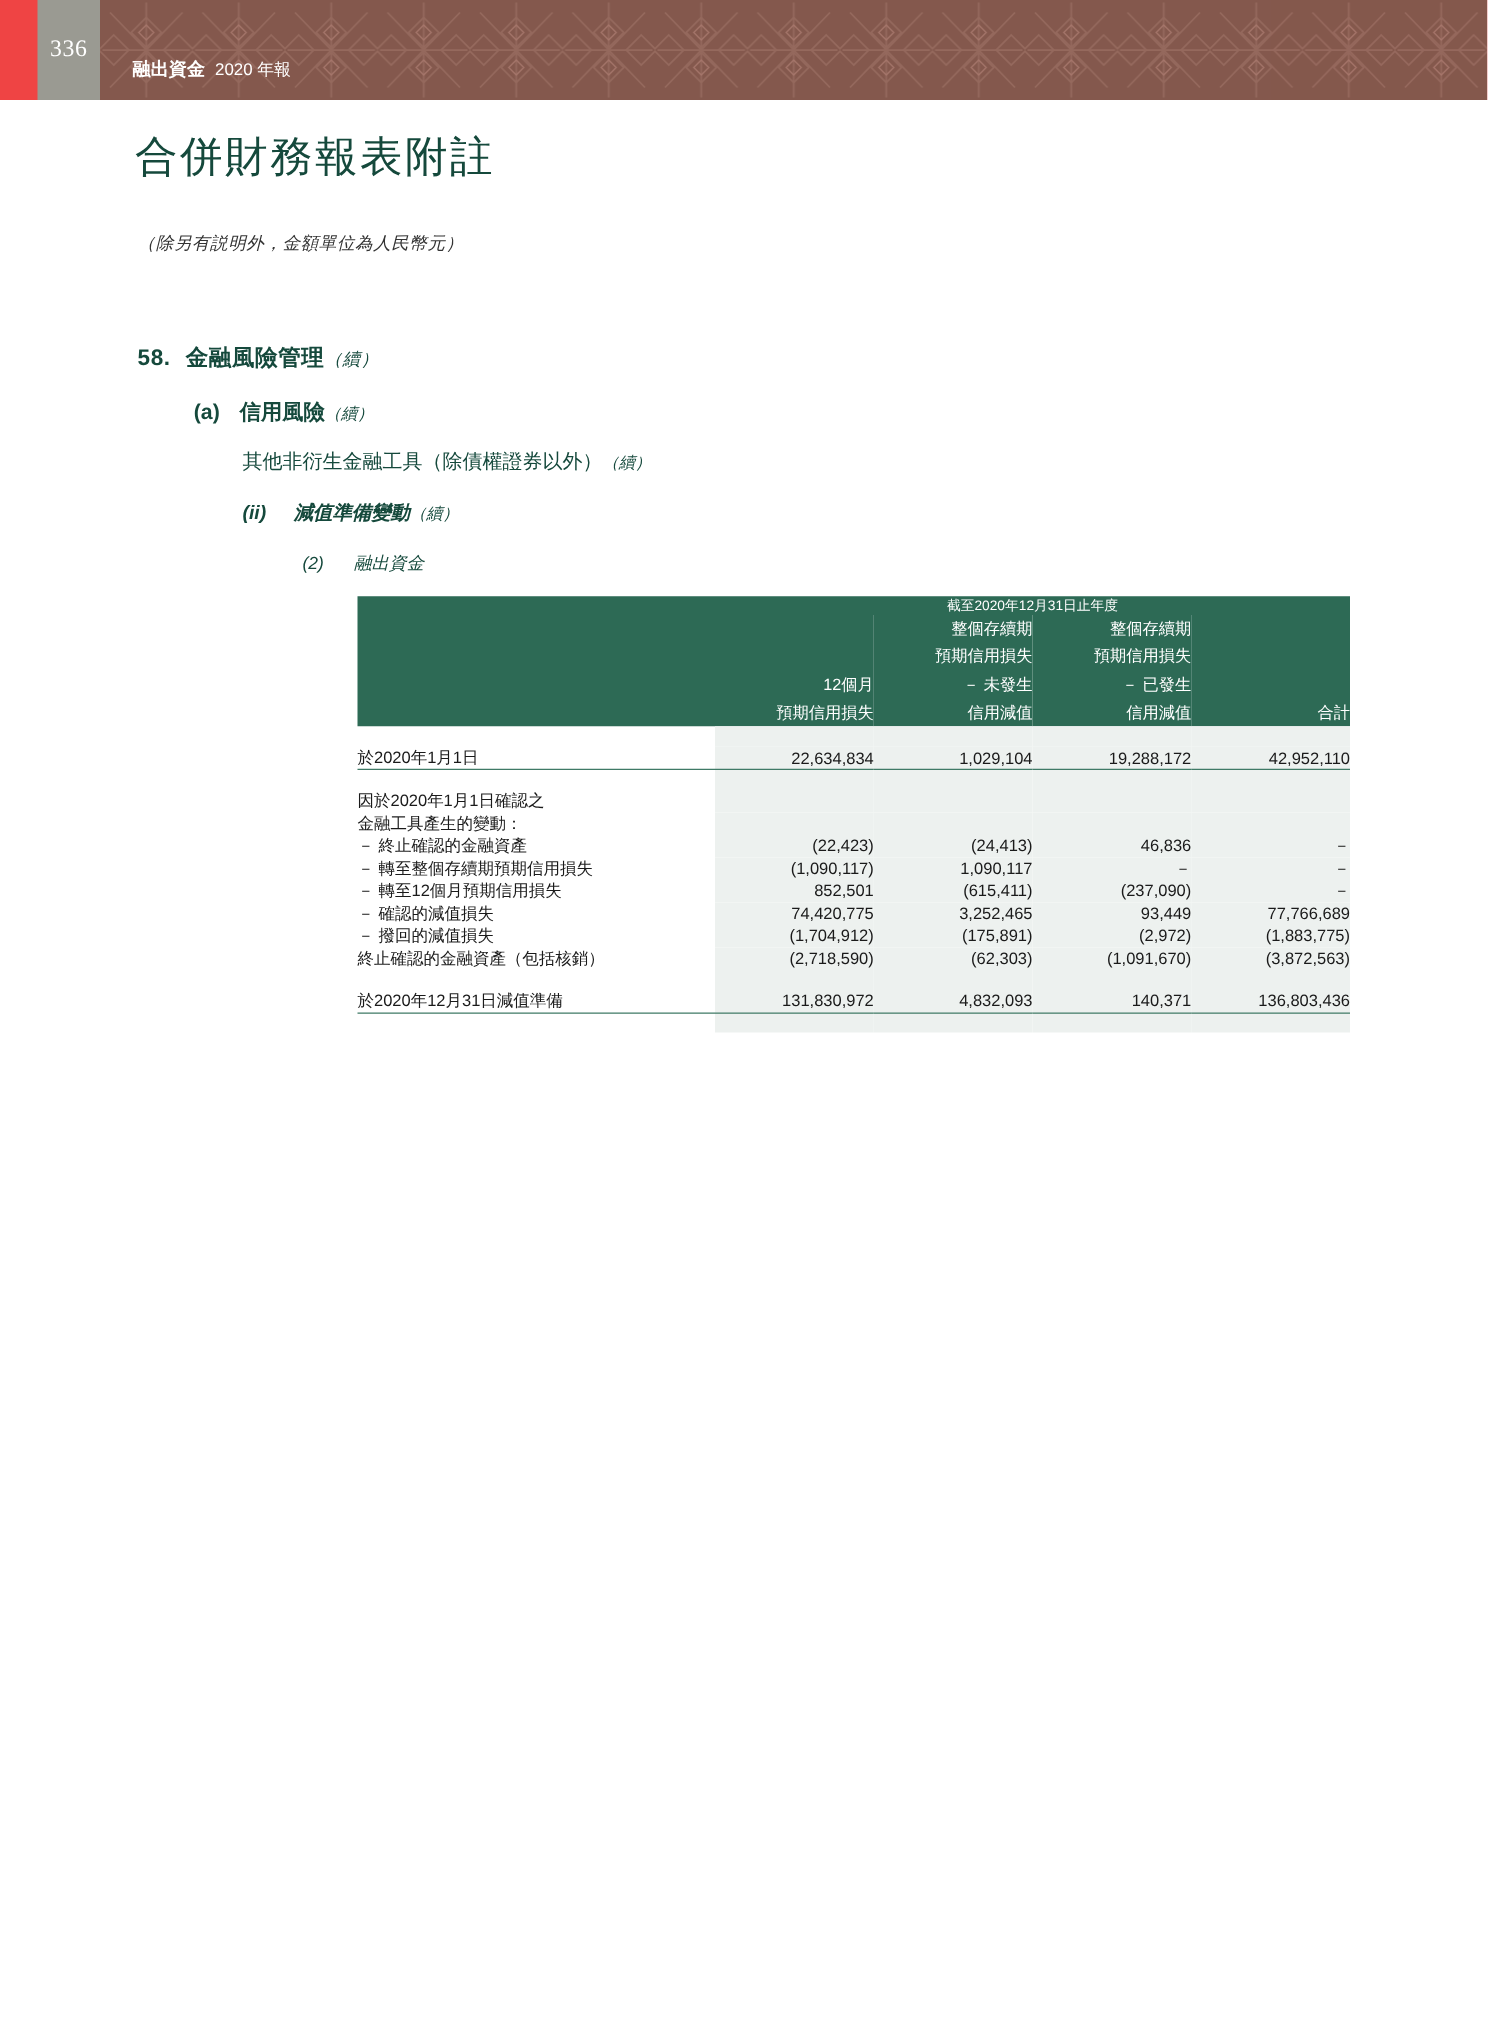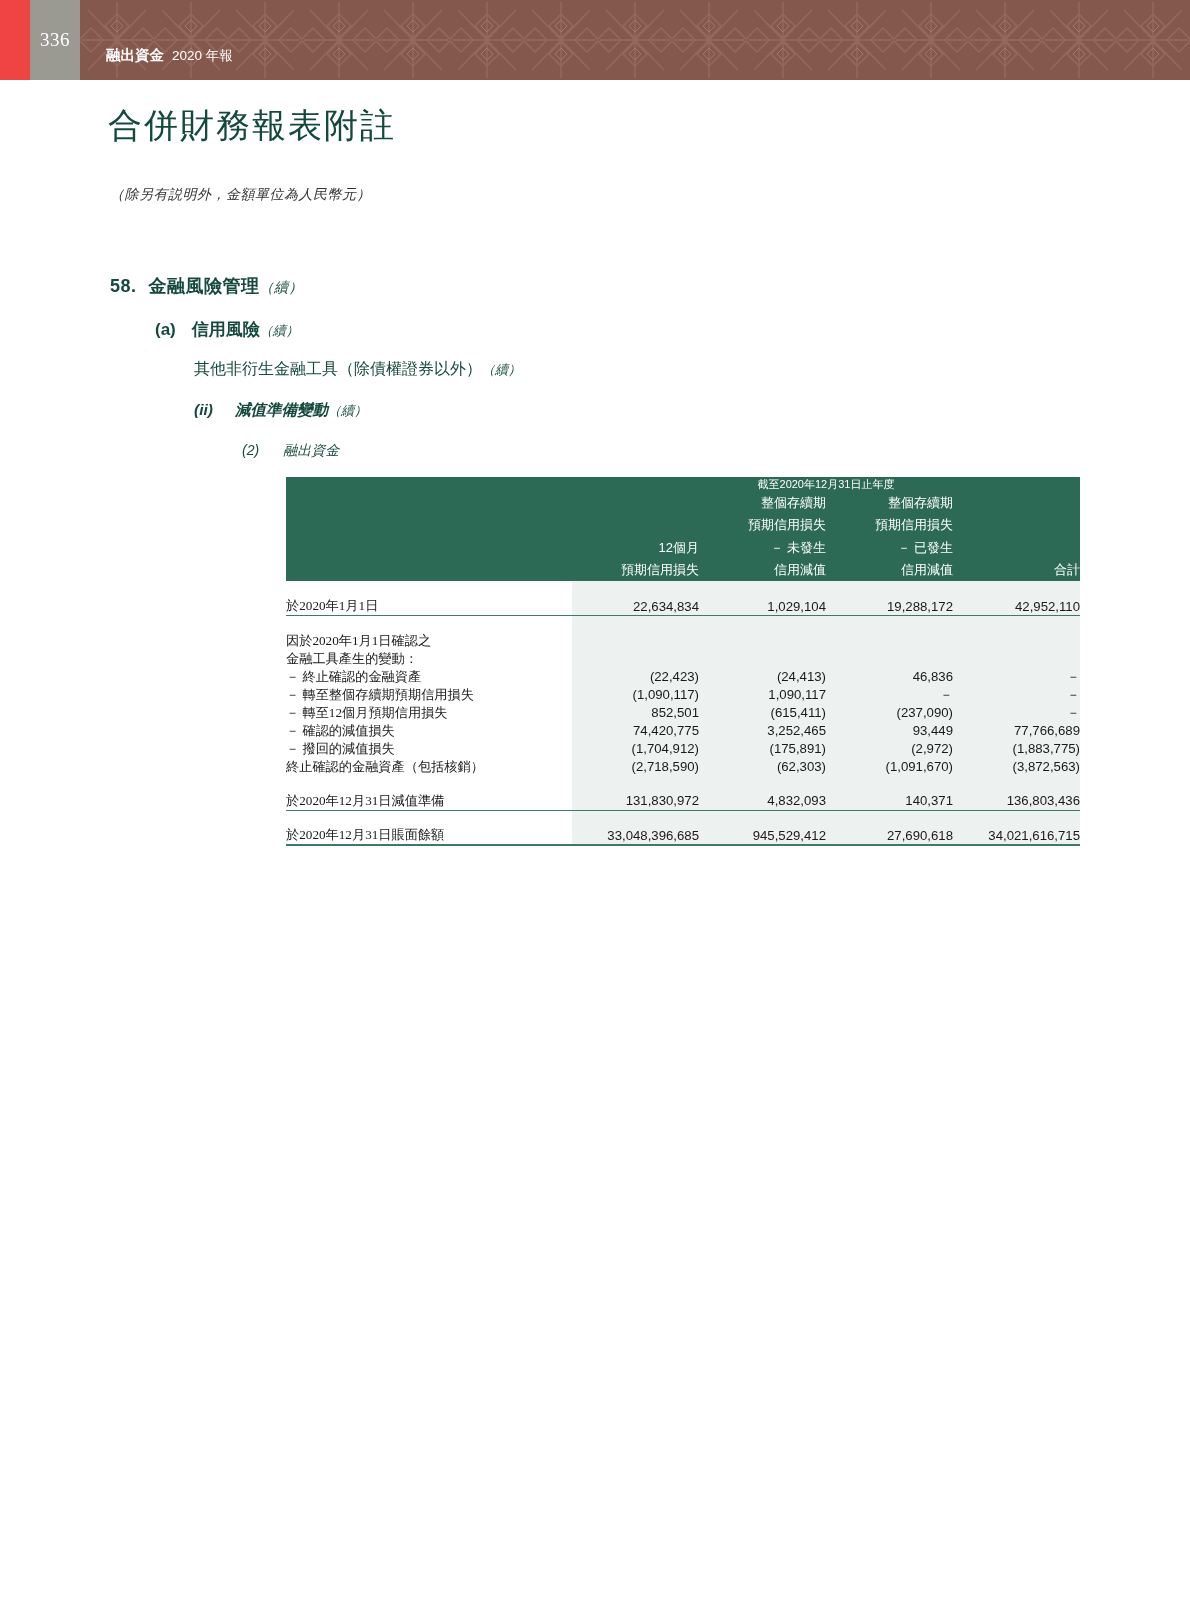--- a/index.html
+++ b/index.html
@@ -160,21 +160,21 @@
     text-align: left;
     padding: 3px 6px 3px 10px;
     white-space: nowrap;
   }
   td.num {
     text-align: right;
     padding: 3px 10px 3px 6px;
     white-space: nowrap;
   }
   .shade td.num { background: #edf1ef; }
-  .shade td.lbl { background: transparent; font-family: Liberation Serif, serif; }
+  .shade td.lbl { background: transparent; }
 
   tr.spacer td { height: 16px; }
   .rule-bot td { border-bottom: 1px solid #3f7a66; }
   .rule-thick td { border-bottom: 2.5px solid #3f7a66; }
 
   .ind1 { padding-left: 28px; }
   .ind2 { padding-left: 44px; }
 
   .col-lbl { width: 286px; }
   .col-n { width: 127px; }
@@ -380,22 +380,15 @@
       </tr>
 
       <tr class="spacer shade">
         <td class="lbl"></td>
         <td class="num"></td>
         <td class="num"></td>
         <td class="num"></td>
         <td class="num"></td>
       </tr>
 
-      <tr class="shade rule-thick">
-        <td class="lbl">於2020年12月31日賬面餘額</td>
-        <td class="num">33,048,396,685</td>
-        <td class="num">945,529,412</td>
-        <td class="num">27,690,618</td>
-        <td class="num">34,021,616,715</td>
-      </tr>
     </tbody>
   </table>
 </div>
 
 </body></html>

